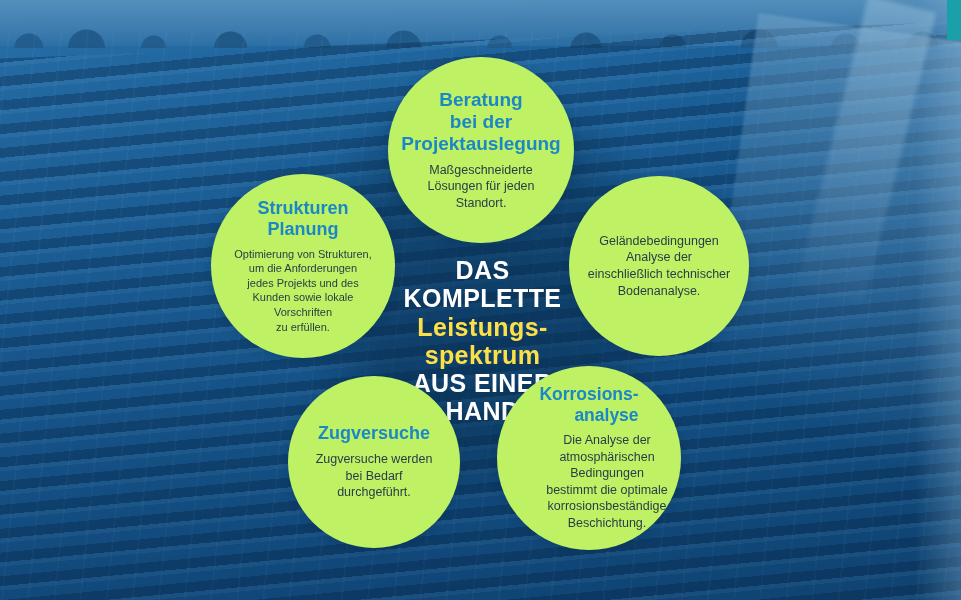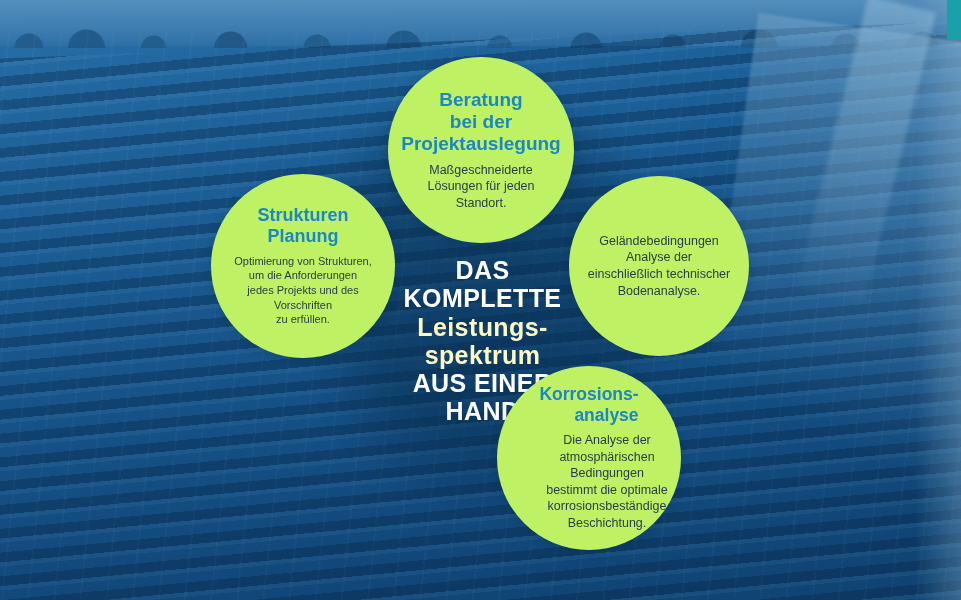--- a/index.html
+++ b/index.html
@@ -201,21 +201,21 @@
     text-align: center;
     line-height: 1.13;
     user-select: none;
   }
   .center-text .l {
     display: block;
     font-weight: bold;
     letter-spacing: .4px;
   }
   .center-text .white { color: #ffffff; font-size: 25px; }
-  .center-text .blue  { color: #fef9c3; font-size: 25px; }
+  .center-text .blue  { color: #fde047; font-size: 25px; }
 </style>
 </head>
 <body>
 
 <div class="stage">
 
   <div class="photo">
     <div class="sky"></div>
     <div class="treeline"></div>
     <div class="rows"></div>
@@ -263,25 +263,36 @@
 
     <div class="bubble" id="c-technisch">
       <div class="b-title">
         <div>Strukturen</div>
         <div>Planung</div>
       </div>
       <div class="b-text">
         <div>Optimierung von Strukturen,</div>
         <div>um die Anforderungen</div>
         <div>jedes Projekts und des</div>
+        <div>Kunden sowie lokale</div>
         <div>Vorschriften</div>
         <div>zu erfüllen.</div>
       </div>
     </div>
 
+    <div class="bubble" id="c-zug">
+      <div class="b-title">
+        <div>Zugversuche</div>
+      </div>
+      <div class="b-text">
+        <div>Zugversuche werden</div>
+        <div>bei Bedarf</div>
+        <div>durchgeführt.</div>
+      </div>
+    </div>
 
     <div class="bubble" id="c-korrosion">
       <div class="b-title">
         <div>Korrosions-</div>
         <div>analyse</div>
       </div>
       <div class="b-text">
         <div>Die Analyse der</div>
         <div>atmosphärischen Bedingungen</div>
         <div>bestimmt die optimale</div>

